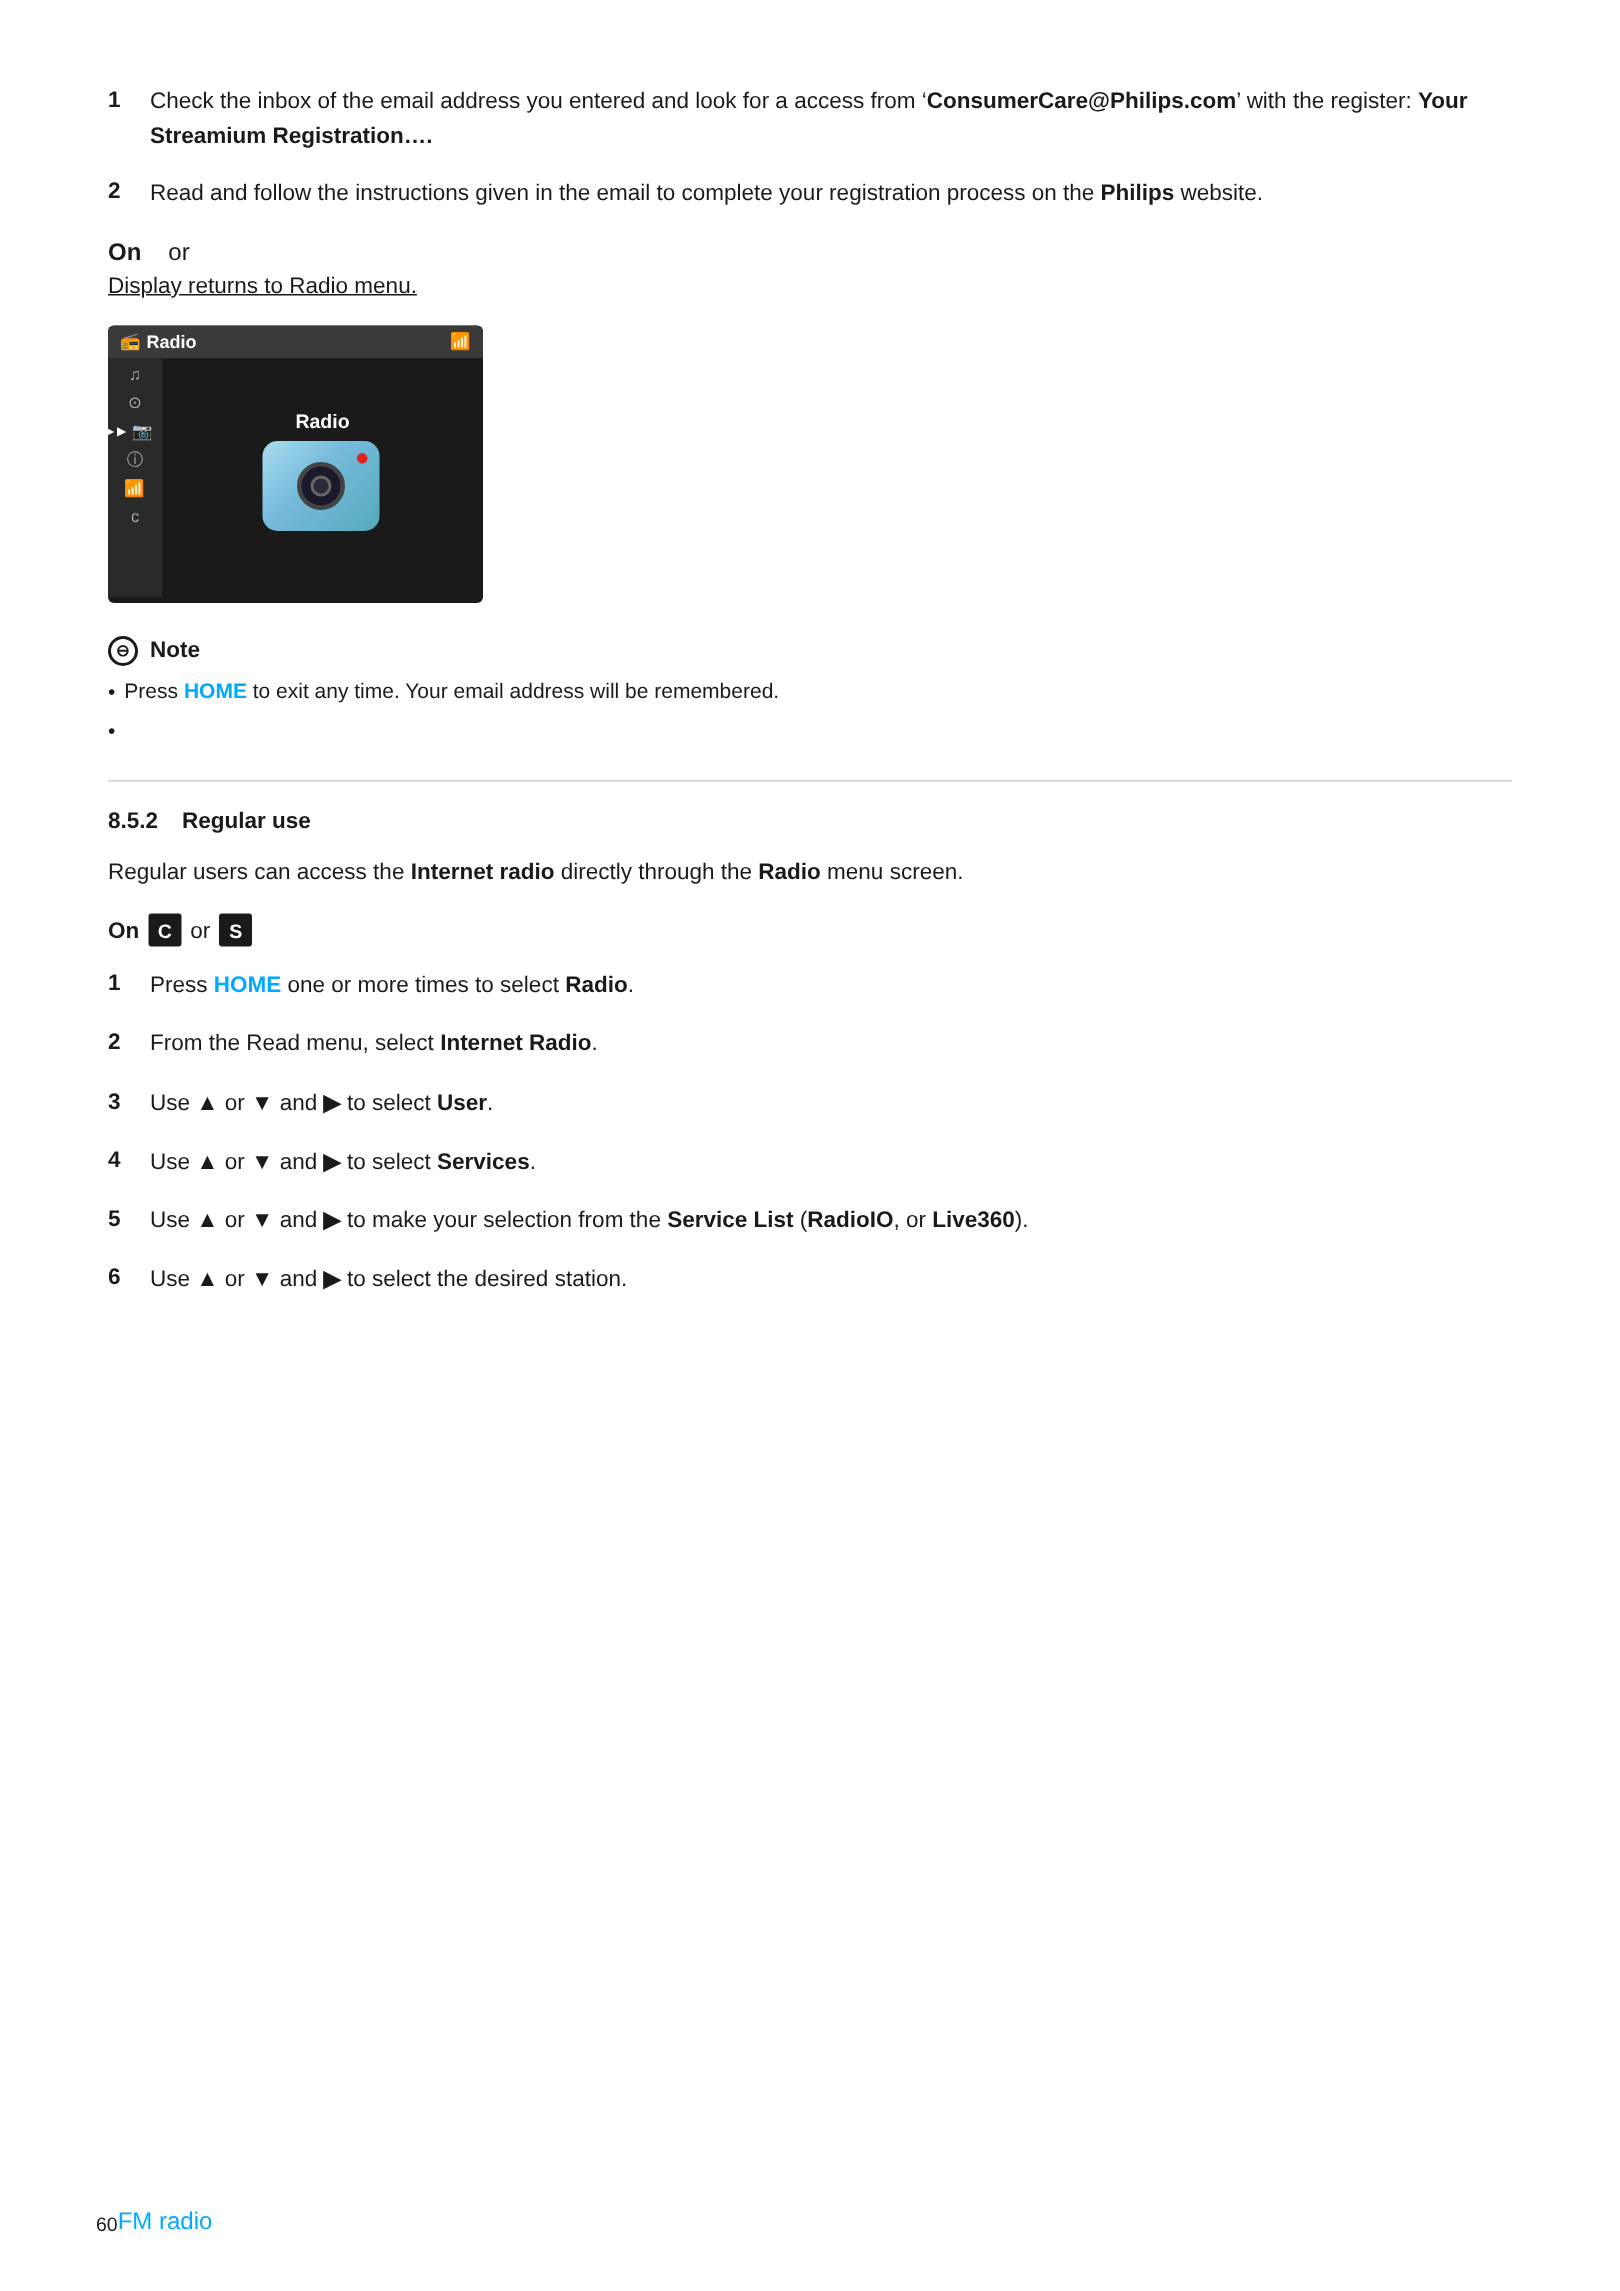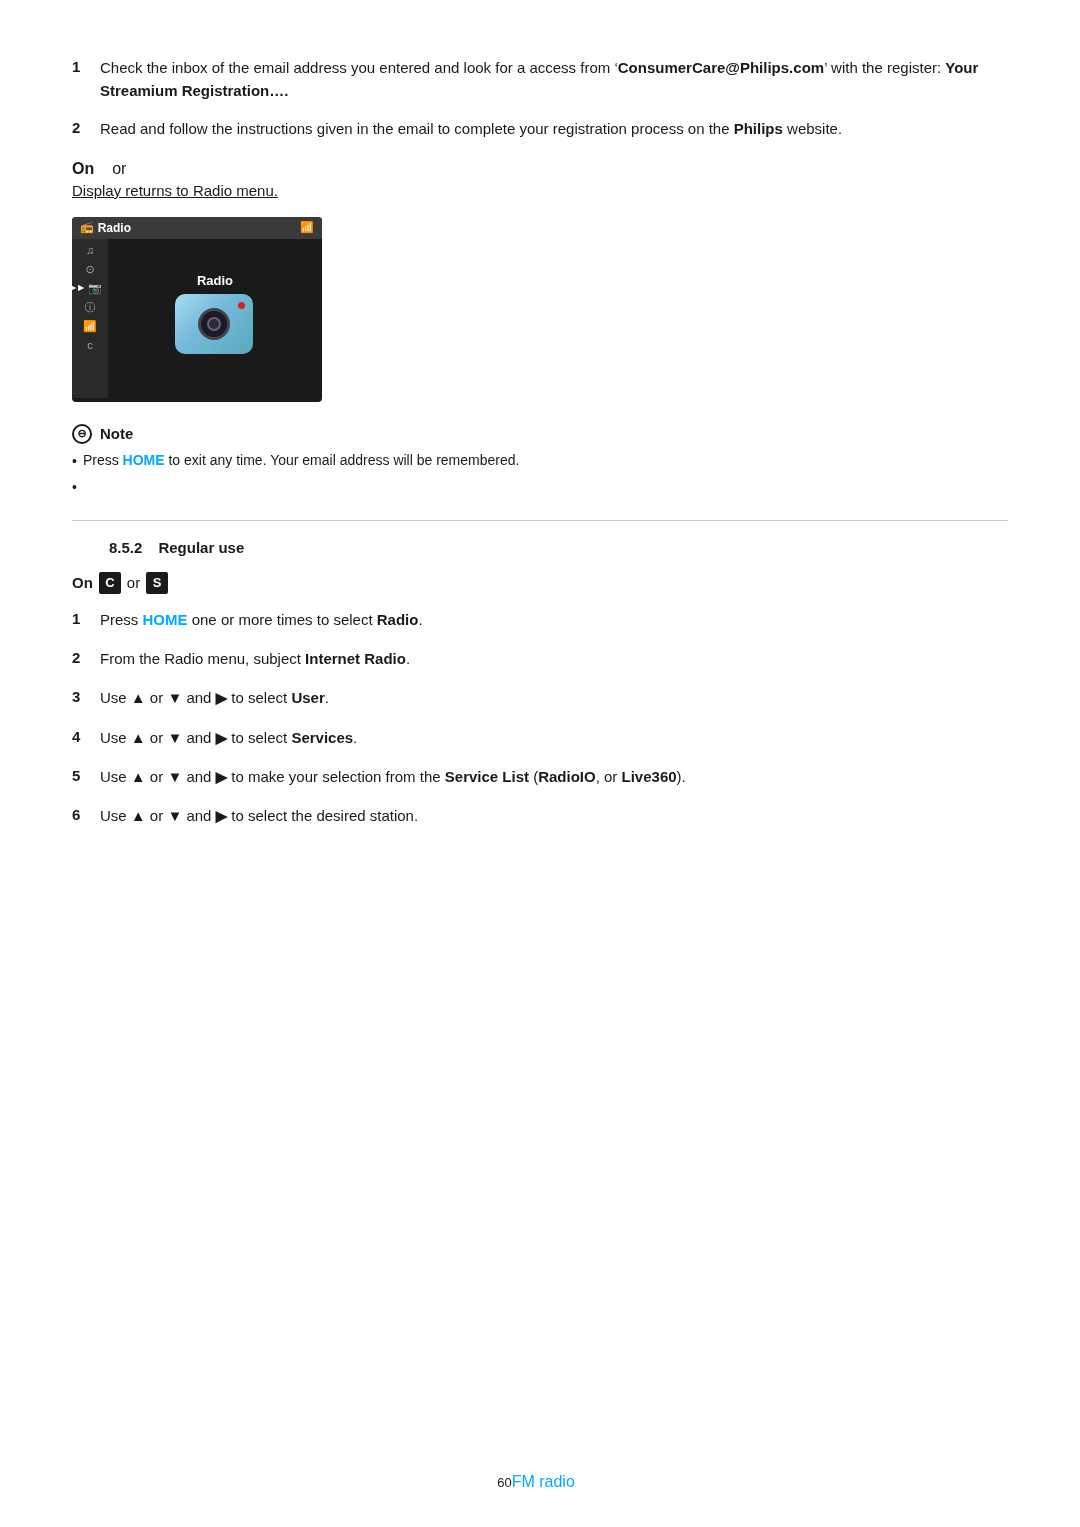--- a/index.html
+++ b/index.html
@@ -214,21 +214,21 @@
       border-radius: 2px;
     }
 
     
     .page-footer {
       position: absolute;
       bottom: 36px;
       left: 64px;
       right: 72px;
       display: flex;
-      justify-content: center;
+      justify-content: flex-start;
       align-items: center;
       font-size: 13px;
     }
     .footer-page-num { color: #1a1a1a; }
     .footer-section { color: #00aaff; font-size: 16px; }
 
     .bold { font-weight: bold; }
     .inline-bold { font-weight: bold; }
   </style>
 </head>
@@ -308,24 +308,27 @@
       <span class="bullet-dot">•</span>
       <span>Press <span class="home-text">HOME</span><span> to exit any time. Your email address will be remembered.</span></span>
     </div>
     <div class="note-bullet">
       <span class="bullet-dot">•</span>
     </div>
   </div>
 
   <hr class="divider">
 
-  <div style="margin-bottom:16px;margin-left:37px;">
+  <div style="margin-bottom:16px;">
     <div class="section-heading">
       <span class="num">8.5.2</span><span>Regular use</span>
     </div>
+    <p style="line-height:1.55;">
+      <span>Regular users can access the </span><span class="inline-bold">Internet radio</span><span> directly through the </span><span class="inline-bold">Radio</span><span> menu screen.</span>
+    </p>
   </div>
 
   <div>
 
     <div class="on-badge-row">
       <span class="bold">On</span>
       <span class="badge">C</span>
       <span>or</span>
       <span class="badge">S</span>
     </div>
@@ -335,21 +338,21 @@
       <li style="margin-bottom:16px;">
         <span class="list-num bold">1</span>
         <span class="list-content">
           Press <span class="home-text">HOME</span><span> one or more times to select </span><span class="inline-bold">Radio</span><span>.</span>
         </span>
       </li>
 
       <li style="margin-bottom:16px;">
         <span class="list-num bold">2</span>
         <span class="list-content">
-          <span>From the Radio menu, subject </span><span class="inline-bold">Internet Radio</span><span>.</span>
+          <span>From the Read menu, select </span><span class="inline-bold">Internet Radio</span><span>.</span>
         </span>
       </li>
 
       <li style="margin-bottom:16px;">
         <span class="list-num bold">3</span>
         <span class="list-content">
           Use <span class="bold">▲</span> or <span class="bold">▼</span> and <span class="bold">▶</span><span> to select </span><span class="inline-bold">User</span><span>.</span>
         </span>
       </li>
 

